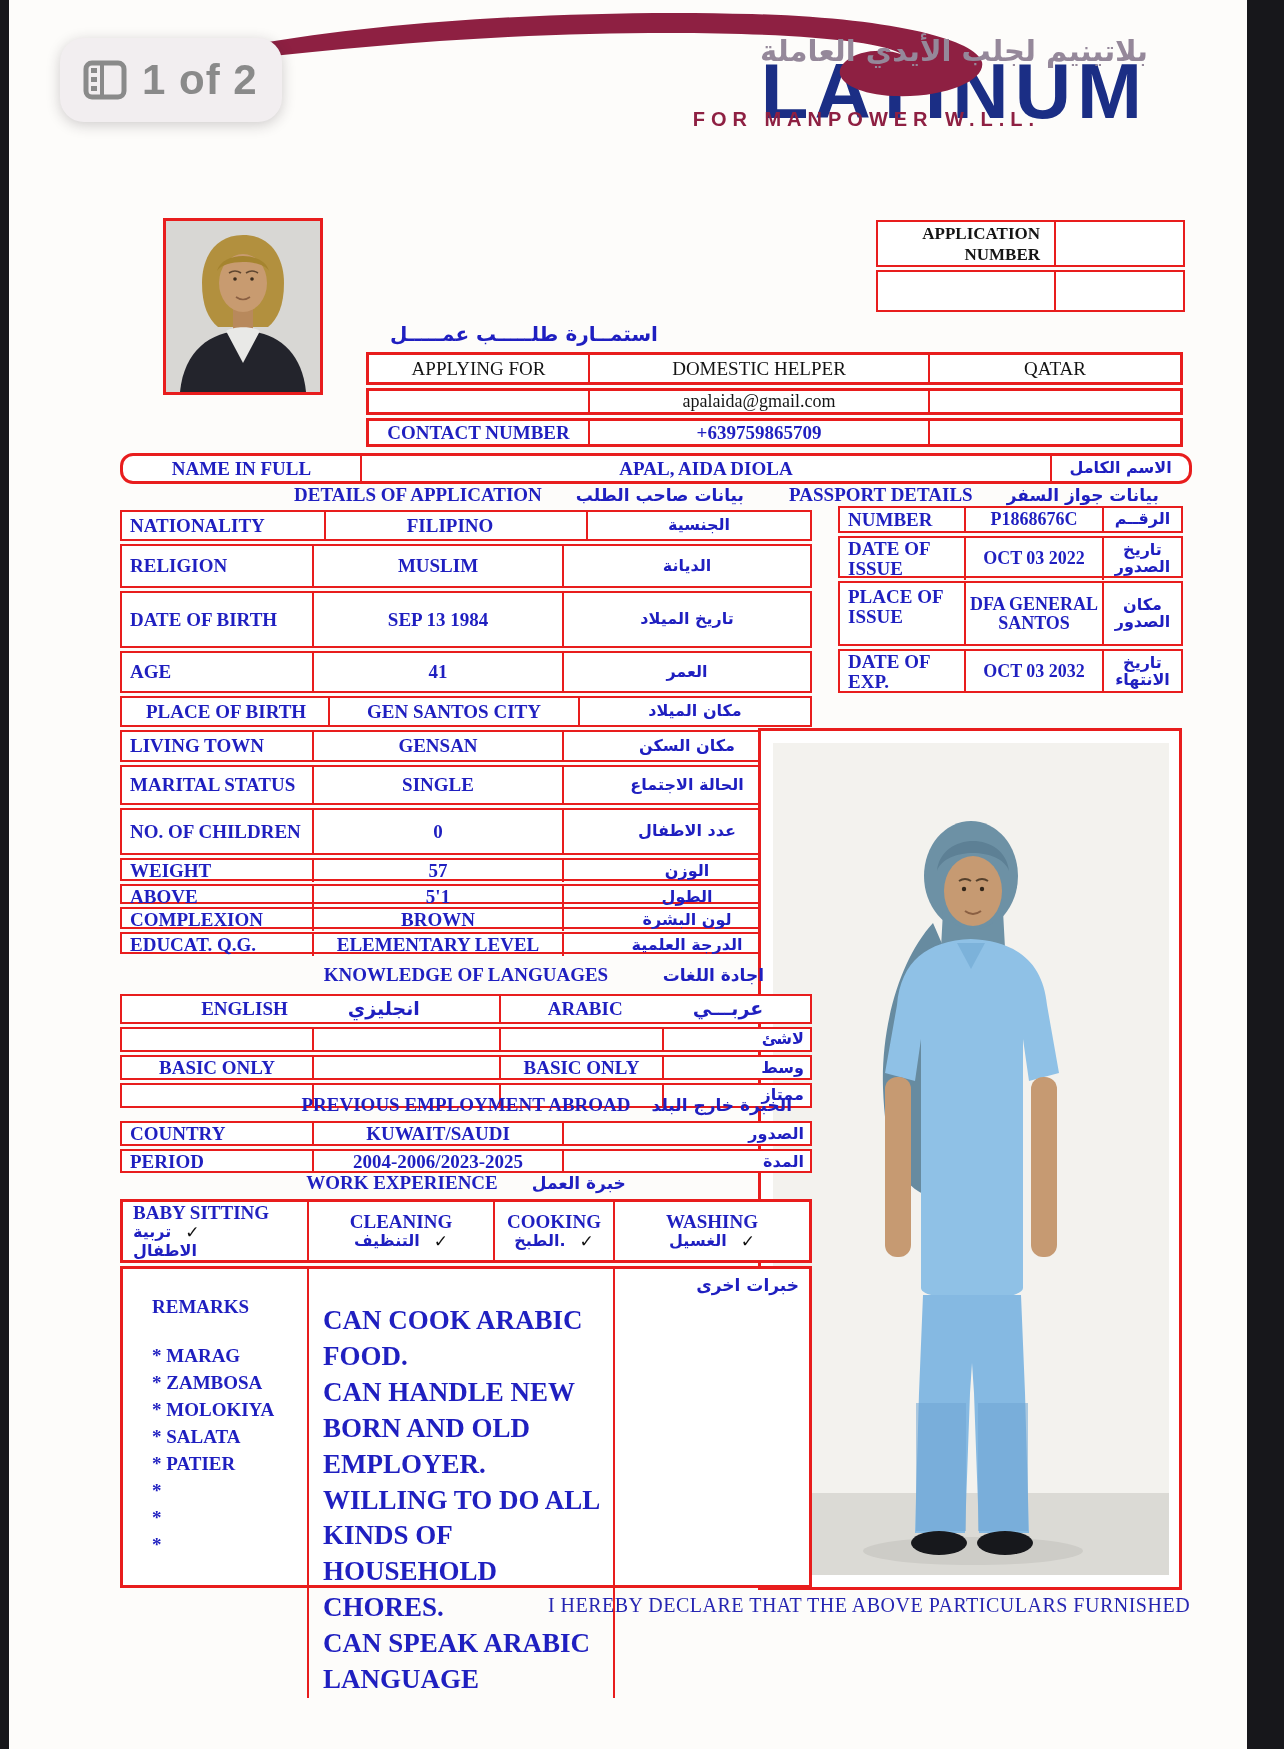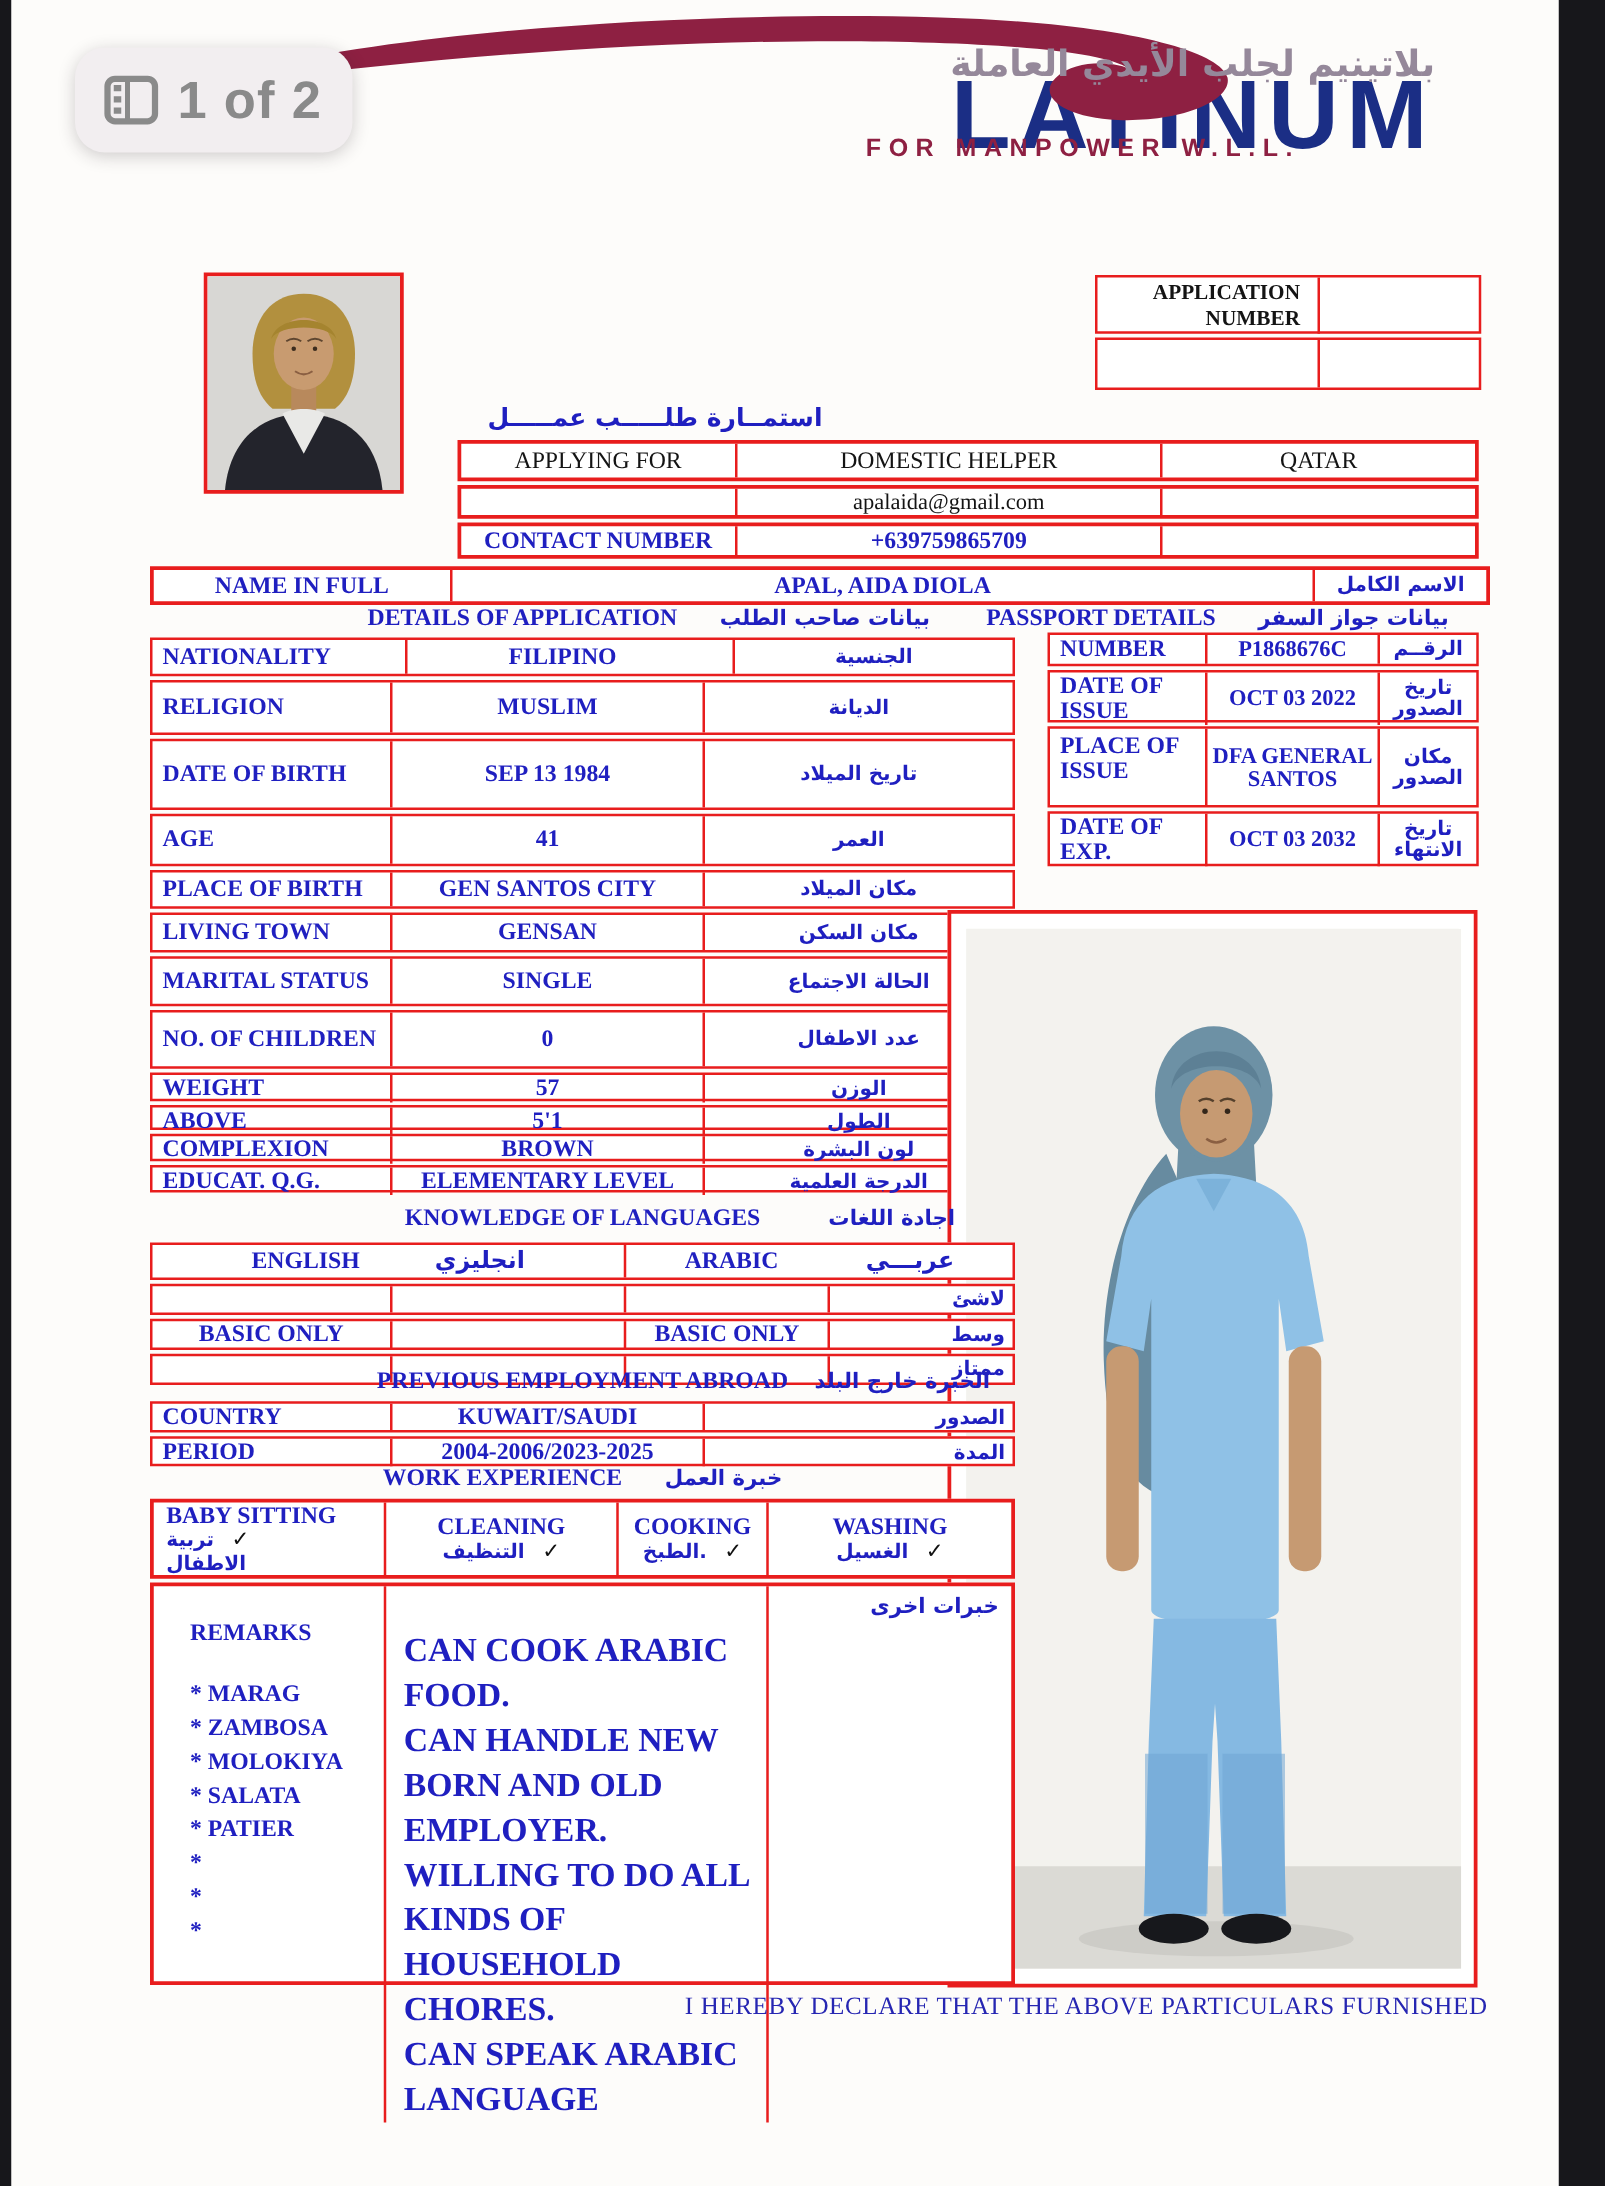--- a/index.html
+++ b/index.html
@@ -136,21 +136,21 @@
         <div class="c"></div>
       </div>
       <div class="trow" style="grid-template-columns:219px 340px 1fr;height:29px;">
         <div class="c blue">CONTACT NUMBER</div>
         <div class="c blue">+639759865709</div>
         <div class="c"></div>
       </div>
     </div>
 
     <div class="abs thick" style="left:111px;top:453px;width:1072px;">
-      <div class="trow" style="grid-template-columns:237px 690px 1fr;height:31px;">
+      <div class="trow" style="grid-template-columns:237px 690px 1fr;height:31px;border-radius:13px;">
         <div class="c blue">NAME IN FULL</div>
         <div class="c blue">APAL, AIDA DIOLA</div>
         <div class="c blue ar arc">الاسم الكامل</div>
       </div>
     </div>
 
     <div class="abs sec" style="left:200px;top:484px;width:620px;">
       <span>DETAILS OF APPLICATION</span>
       <span class="ar">بيانات صاحب الطلب</span>
     </div>
@@ -173,21 +173,21 @@
       <div class="trow" style="grid-template-columns:190px 250px 1fr;height:57px;">
         <div class="c lbl">DATE OF BIRTH</div>
         <div class="c">SEP 13 1984</div>
         <div class="c ar arc">تاريخ الميلاد</div>
       </div>
       <div class="trow" style="grid-template-columns:190px 250px 1fr;height:42px;">
         <div class="c lbl">AGE</div>
         <div class="c">41</div>
         <div class="c ar arc">العمر</div>
       </div>
-      <div class="trow" style="grid-template-columns:190px 250px 1fr;height:31px;">
+      <div class="trow" style="grid-template-columns:190px 250px 1fr;height:31px;padding-left:16px;">
         <div class="c lbl">PLACE OF BIRTH</div>
         <div class="c">GEN SANTOS CITY</div>
         <div class="c ar arc">مكان الميلاد</div>
       </div>
       <div class="trow" style="grid-template-columns:190px 250px 1fr;height:32px;">
         <div class="c lbl">LIVING TOWN</div>
         <div class="c">GENSAN</div>
         <div class="c ar arc">مكان السكن</div>
       </div>
       <div class="trow" style="grid-template-columns:190px 250px 1fr;height:40px;">

